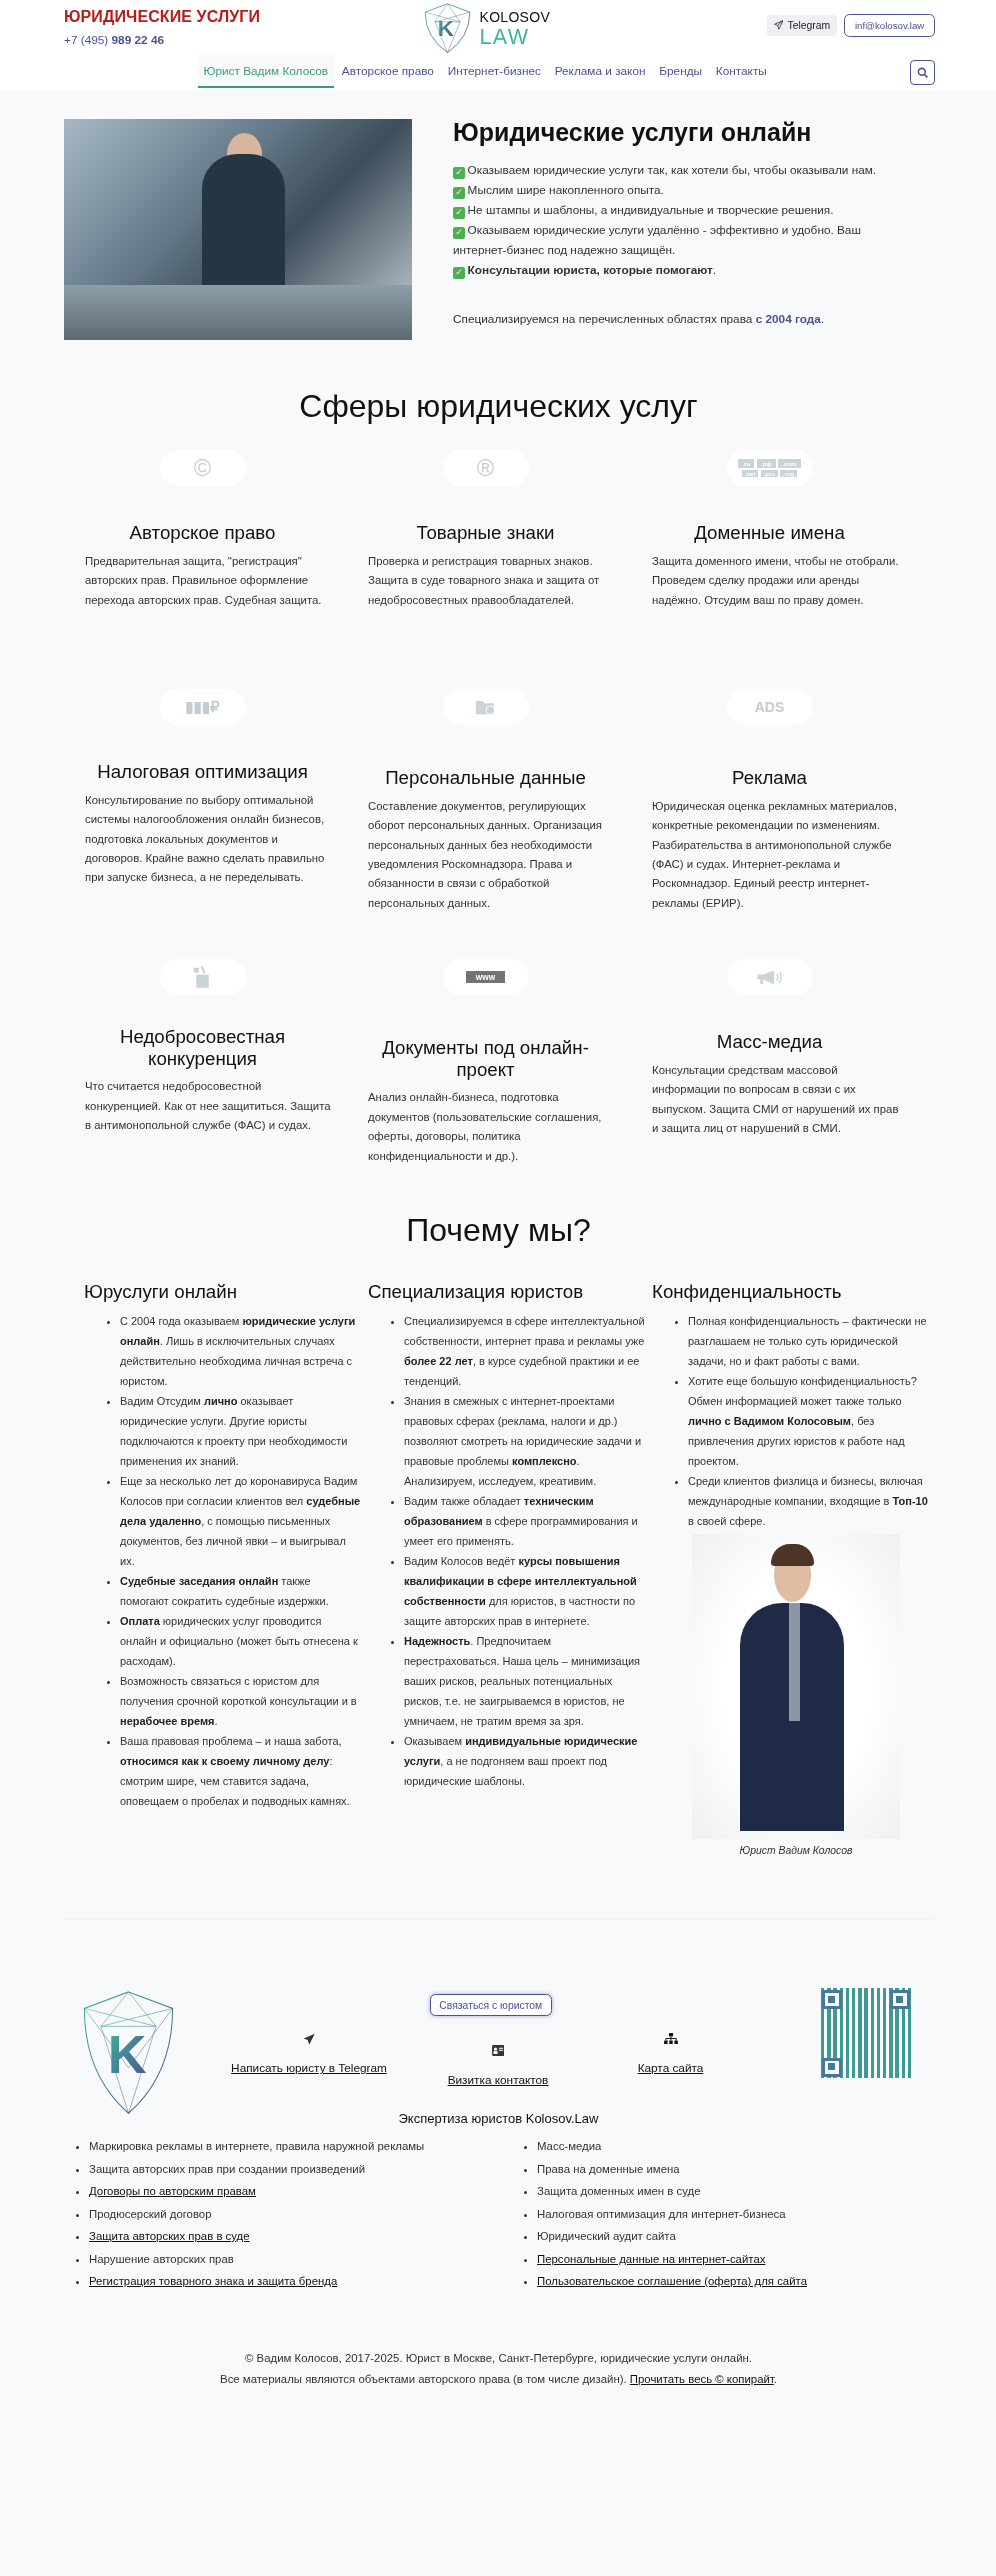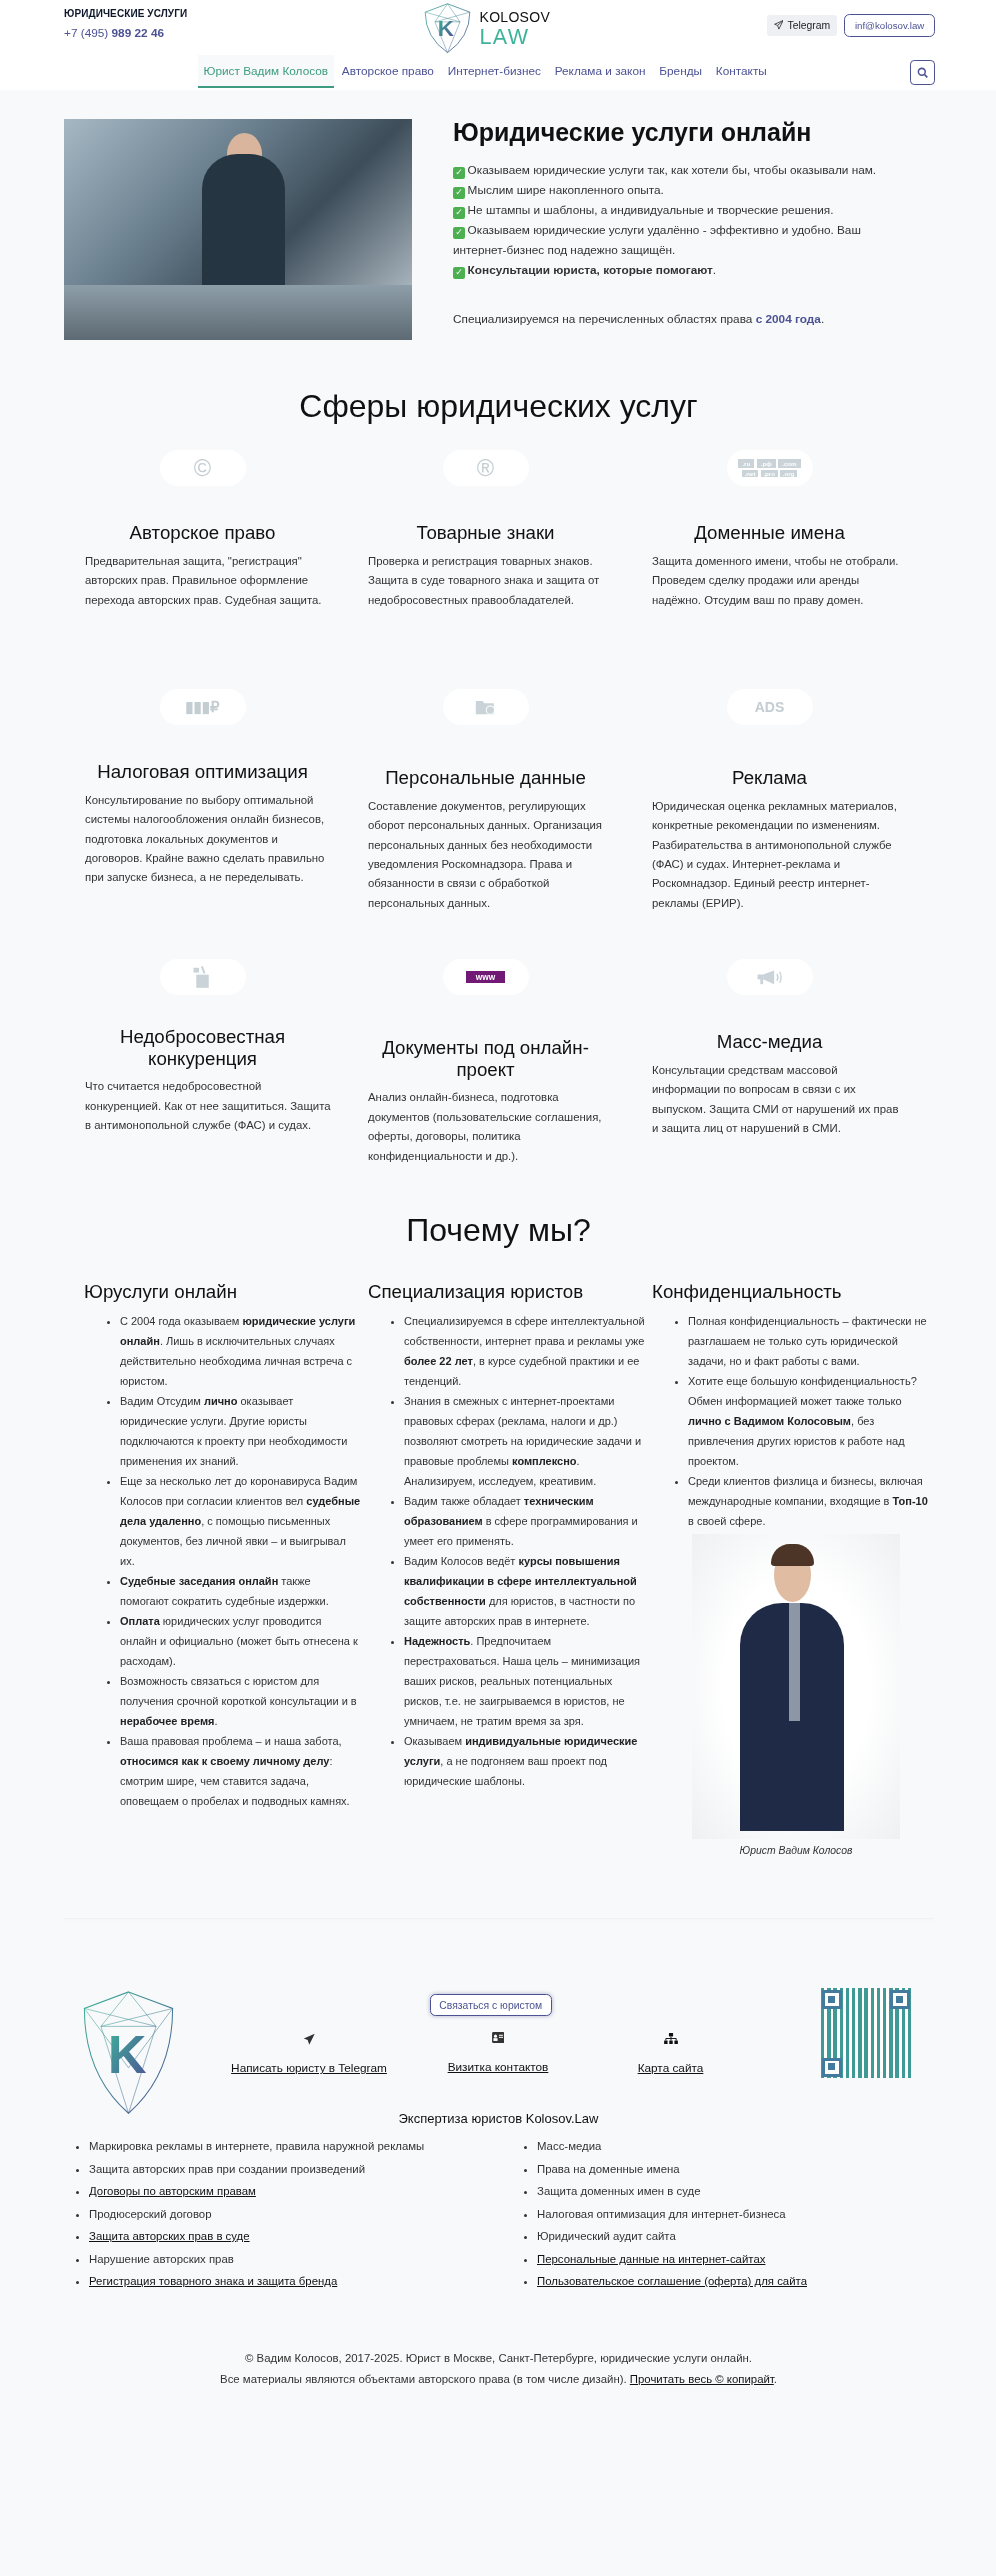--- a/index.html
+++ b/index.html
@@ -1,20 +1,20 @@
 <!DOCTYPE html>
 <html style="font-size:11px"><head>
 <meta charset="utf-8">
 <style>
 *{box-sizing:border-box;margin:0;padding:0}
 html,body{width:997px;background:#f8f9fa;font-family:"Liberation Sans",sans-serif;color:#212529}
 a{color:inherit}
 .header{background:#fff;height:90px;position:relative}
 .h-left{position:absolute;left:64px;top:8.3px}
-.h-title{font-size:10px;font-weight:700;color:#0f172a;letter-spacing:0.1px}
+.h-title{font-size:16px;font-weight:700;color:#b91c1c;letter-spacing:0.1px}
 .h-phone{font-size:11.8px;color:#4c5294;margin-top:7px}
 .h-phone b{font-weight:700}
 .logo{position:absolute;left:421px;top:1.4px;display:flex;align-items:center}
 .logo-text{margin-left:5.5px;line-height:19.4px}
 .logo-k{font-size:14px;color:#111;letter-spacing:0.3px}
 .logo-law{font-size:21.5px;color:#3fb39a;font-weight:300;letter-spacing:1.4px}
 .h-right{position:absolute;right:62px;top:14px;display:flex;gap:7px;align-items:center}
 .tg-btn{background:#eef0f3;border-radius:2.8px;padding:4.8px 7px;font-size:10.4px;color:#212529;display:flex;gap:4.2px;align-items:center}
 .mail-btn{border:1.4px solid #4c5294;border-radius:5.5px;padding:4.8px 9.7px;font-size:9.7px;color:#4c5294;background:#fff}
 .nav{position:absolute;left:198px;top:55px;display:flex;font-size:11.8px}
@@ -191,21 +191,21 @@
           <rect x="6" y="14" width="18" height="19" fill="#c9d3d8"></rect>
           <rect x="2" y="4" width="8" height="7" fill="#c9d3d8"></rect>
           <path d="M14 2 L18 12" stroke="#c9d3d8" stroke-width="3"></path>
         </svg>
       </div>
     <div class="svc-title" style="margin-top:31px">Недобросовестная конкуренция</div>
     <div class="svc-desc">Что считается недобросовестной конкуренцией. Как от нее защититься. Защита в антимонопольной службе (ФАС) и судах.</div>
   </div>
   <div class="svc" style="left:354px;top:571px">
     <div class="svc-icon">
-        <span style="background:#701a75;color:#fff;padding:1.4px 9.7px;font-size:8.3px">www</span>
+        <span style="background:#737373;color:#fff;padding:1.4px 9.7px;font-size:8.3px">www</span>
       </div>
     <div class="svc-title" style="margin-top:42px">Документы под онлайн-проект</div>
     <div class="svc-desc">Анализ онлайн-бизнеса, подготовка документов (пользовательские соглашения, оферты, договоры, политика конфиденциальности и др.).</div>
   </div>
   <div class="svc" style="left:638px;top:571px">
     <div class="svc-icon">
         <svg width="28" height="16.6" viewBox="0 0 40 24">
           <rect x="2" y="8" width="8" height="7" fill="#c9d3d8"></rect>
           <path d="M10 8 L26 2 V22 L10 15 Z" fill="#c9d3d8"></path>
           <rect x="6" y="14" width="4" height="8" fill="#c9d3d8"></rect>
@@ -280,21 +280,21 @@
       </svg>
   </div>
   <div class="contact-btn">Связаться с юристом</div>
 
   <div class="f-link" style="left:226px;top:114px;width:166px">
     <span class="ic"><svg width="12.5" height="12.5" viewBox="0 0 16 16">
           <path d="M15 1 L1 7 L6 9 L8 15 Z" fill="#333"></path>
         </svg></span>
     <a>Написать юристу в Telegram</a>
   </div>
-  <div class="f-link" style="left:429px;top:113px;width:138px">
+  <div class="f-link" style="left:429px;top:126px;width:138px">
     <span class="ic"><svg width="12.5" height="11" viewBox="0 0 18 16">
           <rect x="0" y="0" width="18" height="16" rx="2" fill="#333"></rect>
           <circle cx="5" cy="6" r="2.2" fill="#fff"></circle>
           <rect x="2" y="9" width="6" height="4" fill="#fff"></rect>
           <rect x="10" y="4" width="6" height="1.5" fill="#fff"></rect>
           <rect x="10" y="7" width="6" height="1.5" fill="#fff"></rect>
         </svg></span>
     <a>Визитка контактов</a>
   </div>
   <div class="f-link" style="left:608px;top:114px;width:125px">

